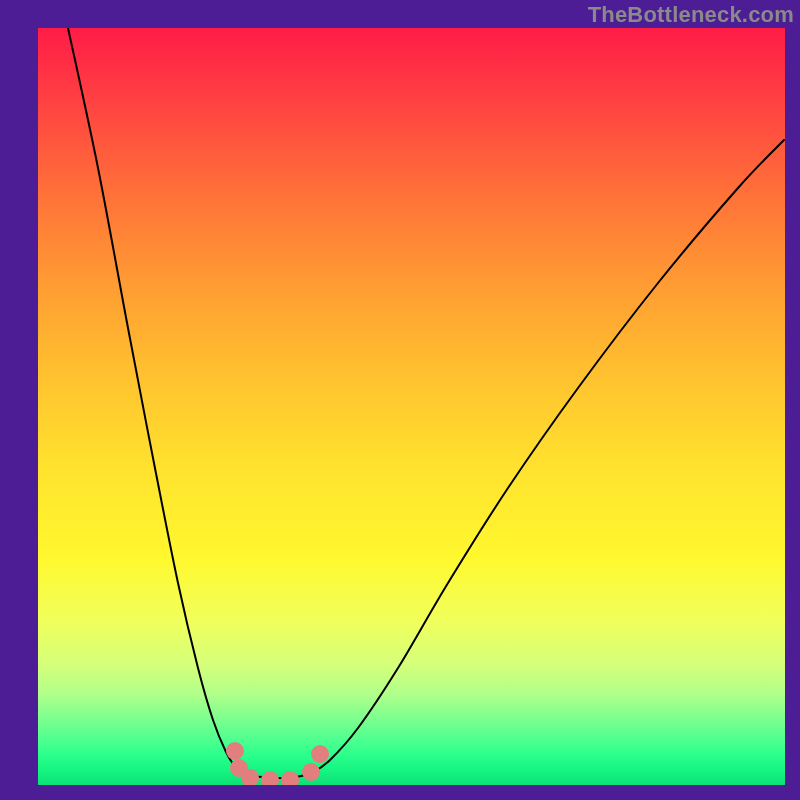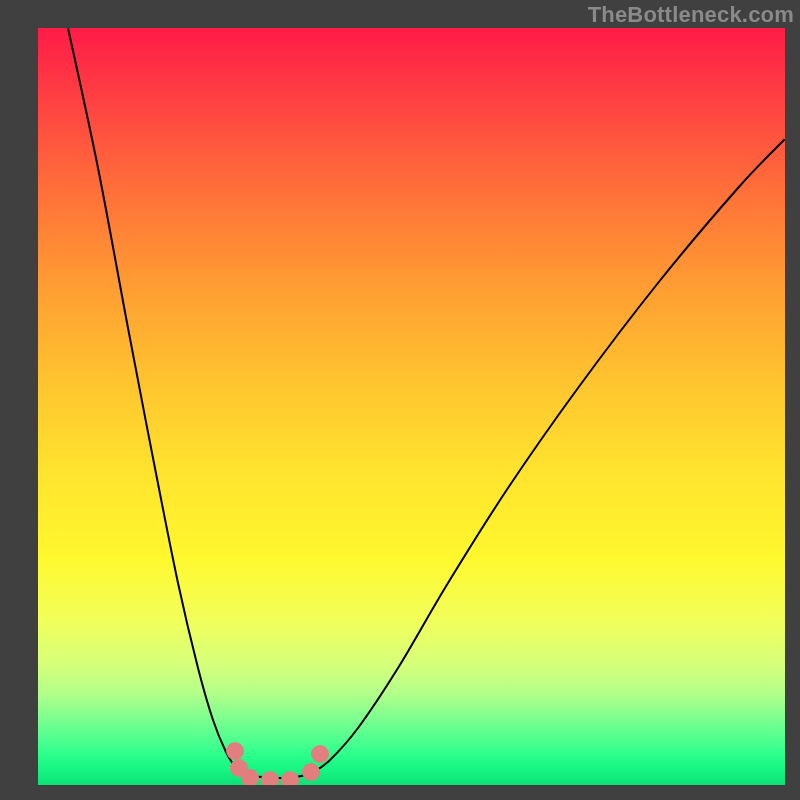--- a/index.html
+++ b/index.html
@@ -9,21 +9,21 @@
     height: 800px;
     background: #000;
     overflow: hidden;
   }
   .frame {
     position: absolute;
     left: 0;
     top: 0;
     width: 800px;
     height: 800px;
-    background: #404040;
+    background: #4c1d95;
   }
   .plot {
     position: absolute;
     background: linear-gradient(to bottom,
       #ff1c47 0%,
       #ff3b43 8%,
       #ff6a3a 20%,
       #ff9933 33%,
       #ffc22f 46%,
       #ffe22e 58%,

